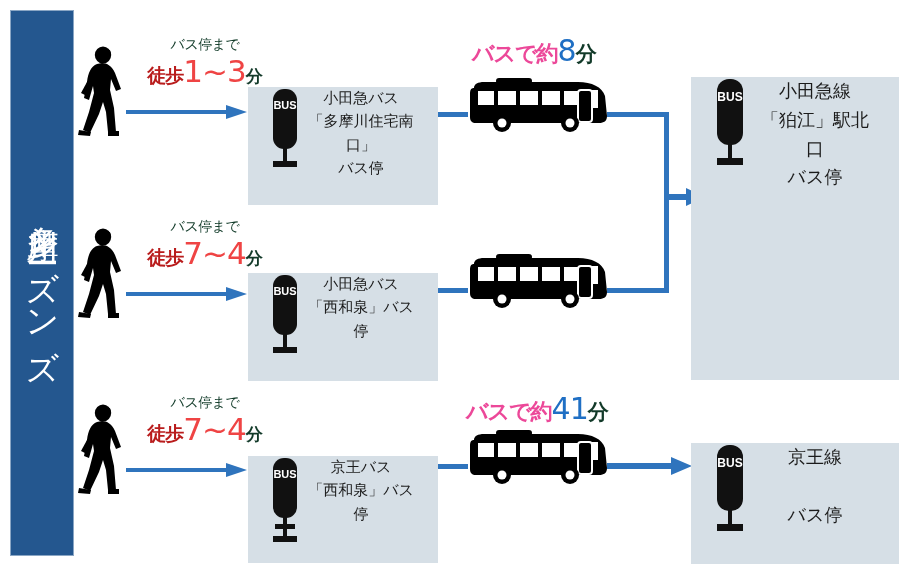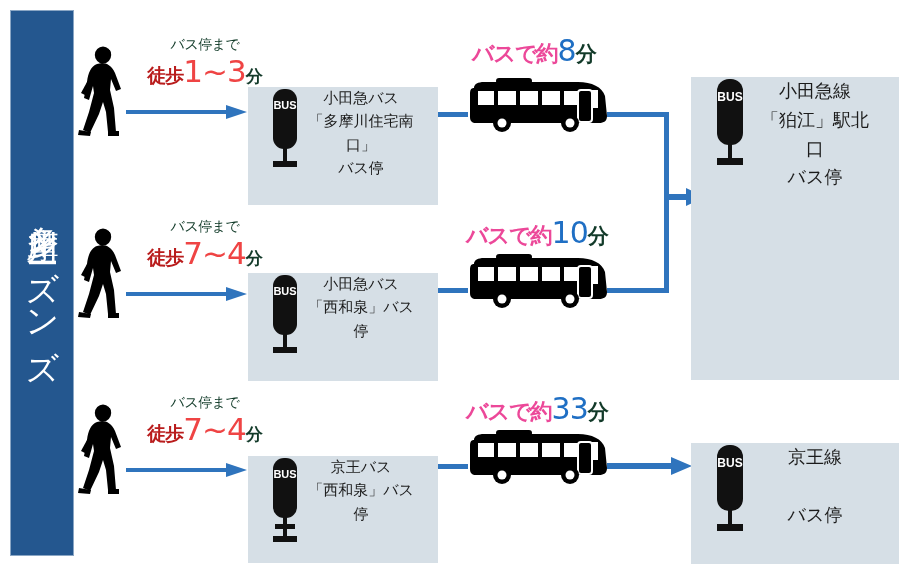--- a/index.html
+++ b/index.html
@@ -192,23 +192,20 @@
         <rect x="21" y="60" width="4" height="14" fill="#111"></rect>
         <rect x="11" y="74" width="24" height="6" fill="#111"></rect>
       </svg>
     </span>
     <span class="stoptxt">
       <span>小田急バス</span><br>
       <span>「西和泉」バス停</span>
     </span>
   </div>
 
-  <div class="bustime" style="left:466px;top:218px;">
-    <span class="lbl">バスで約</span><span class="num">10</span><span class="unit">分</span>
-  </div>
 
   <div class="bus" style="left:466px;top:252px;">
     <svg width="145" height="60" viewBox="0 0 145 60" xmlns="http://www.w3.org/2000/svg">
       <g fill="#000">
         <path d="M8 12 C8 8 12 6 18 6 L112 6 C126 6 136 11 139 20 L141 40 C141 45 138 47 133 47 L10 47 C6 47 4 45 4 41 L4 18 C4 14 5 12 8 12 Z"></path>
         <rect x="30" y="2" width="36" height="6" rx="3"></rect>
       </g>
       <g fill="#fff">
         <rect x="12" y="15" width="16" height="14"></rect>
         <rect x="32" y="15" width="18" height="14"></rect>
@@ -290,21 +287,21 @@
         <rect x="11" y="80" width="24" height="6" fill="#111"></rect>
       </svg>
     </span>
     <span class="stoptxt">
       <span>京王バス</span><br>
       <span>「西和泉」バス停</span>
     </span>
   </div>
 
   <div class="bustime" style="left:466px;top:394px;">
-    <span class="lbl">バスで約</span><span class="num">33</span><span class="unit">分</span>
+    <span class="lbl">バスで約</span><span class="num">41</span><span class="unit">分</span>
   </div>
 
   <div class="bus" style="left:466px;top:428px;">
     <svg width="145" height="60" viewBox="0 0 145 60" xmlns="http://www.w3.org/2000/svg">
       <g fill="#000">
         <path d="M8 12 C8 8 12 6 18 6 L112 6 C126 6 136 11 139 20 L141 40 C141 45 138 47 133 47 L10 47 C6 47 4 45 4 41 L4 18 C4 14 5 12 8 12 Z"></path>
         <rect x="30" y="2" width="36" height="6" rx="3"></rect>
       </g>
       <g fill="#fff">
         <rect x="12" y="15" width="16" height="14"></rect>

